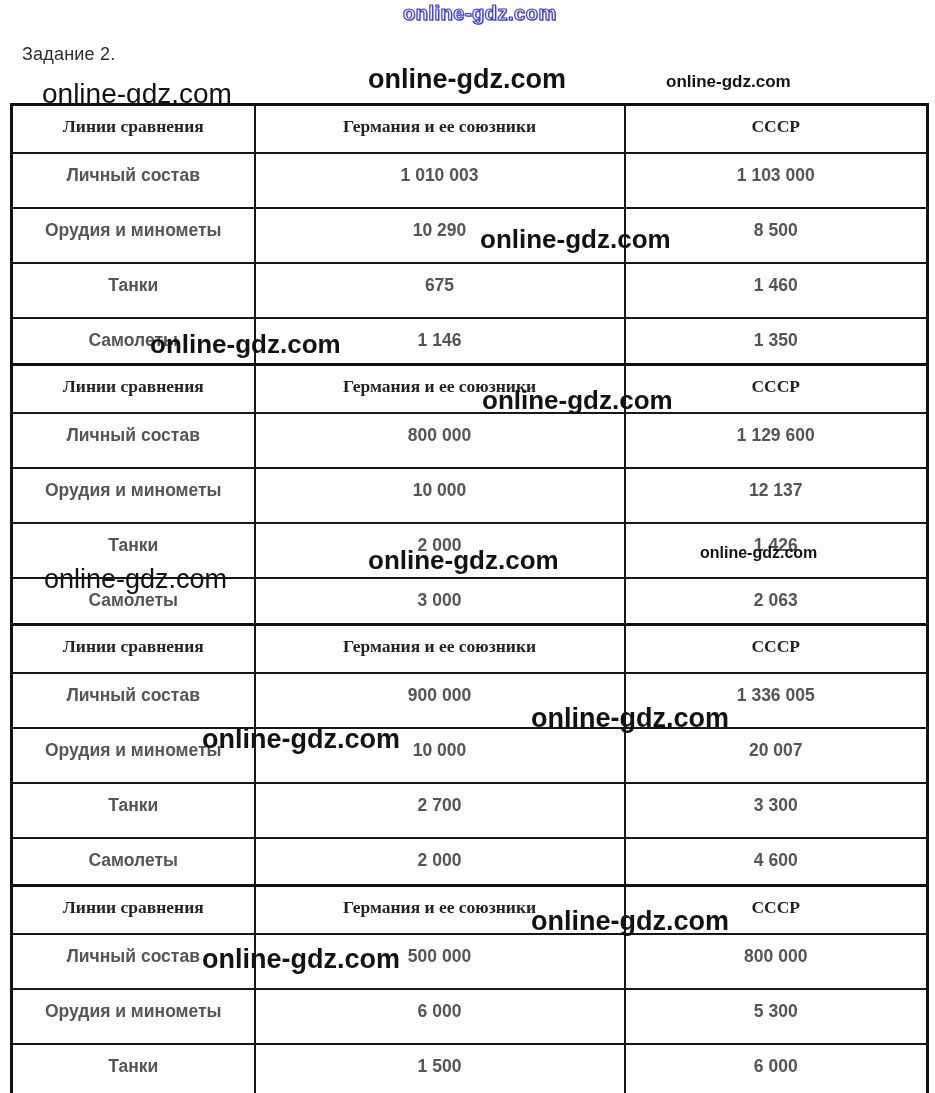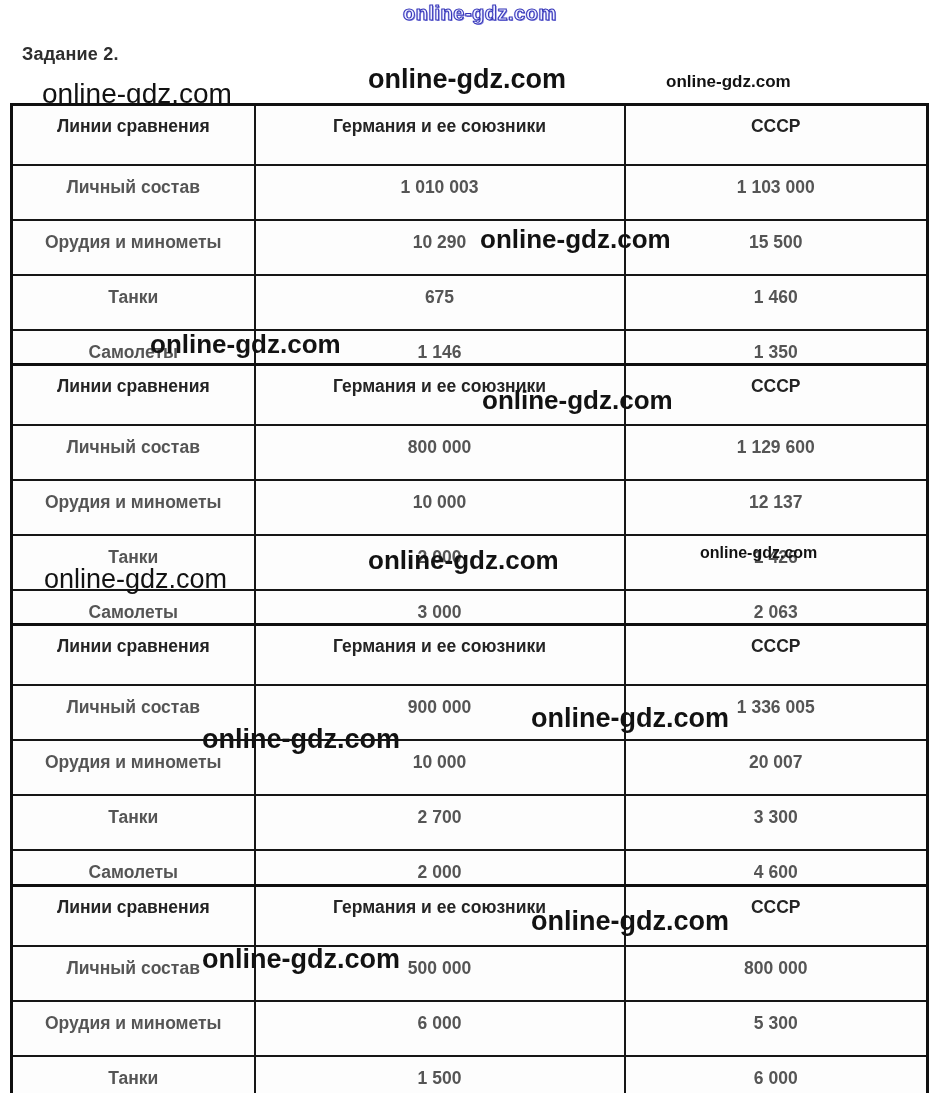--- a/index.html
+++ b/index.html
@@ -5,38 +5,39 @@
   html,body{margin:0;padding:0;}
   body{
     width:935px;height:1093px;
     background:#ffffff;
     font-family:"Liberation Sans","DejaVu Sans",sans-serif;
     position:relative;
     overflow:hidden;
   }
   .page-title{
     position:absolute;left:22px;top:44px;
-    font-size:18px;font-weight:bold;color:#2e2e2e;
+    font-size:18px;font-weight:normal;color:#2e2e2e;
     letter-spacing:0.2px;
   }
   
   table.cmp{
     position:absolute;left:10px;width:916px;
     border-collapse:collapse;table-layout:fixed;
     background:#fdfdfd;
   }
   table.cmp th, table.cmp td{
     border:2px solid #161616;
     text-align:center;vertical-align:middle;
     overflow:hidden;white-space:nowrap;
   }
   table.cmp{border:3px solid #101010;}
   table.cmp th{
     height:36px;font-size:17.5px;font-weight:bold;color:#242424;
-    padding:2px 2px 20px 2px;
+    padding:2px 2px 8px 2px;
+    font-family:Liberation Serif, serif;
   }
   table.cmp td{
     height:39px;font-size:17.5px;font-weight:bold;color:#555555;
     padding:2px 2px 12px 2px;
   }
   col.c1{width:243px;} col.c2{width:370px;} col.c3{width:303px;}
   
   .wm{
     position:absolute;color:#121212;white-space:nowrap;
     font-family:"Liberation Sans","DejaVu Sans",sans-serif;
@@ -91,21 +92,21 @@
   </thead>
   <tbody>
     <tr>
       <td>Личный состав</td>
       <td>1 010 003</td>
       <td>1 103 000</td>
     </tr>
     <tr>
       <td>Орудия и минометы</td>
       <td>10 290</td>
-      <td>15 500</td>
+      <td>8 500</td>
     </tr>
     <tr>
       <td>Танки</td>
       <td>675</td>
       <td>1 460</td>
     </tr>
     <tr>
       <td>Самолеты</td>
       <td>1 146</td>
       <td>1 350</td>

